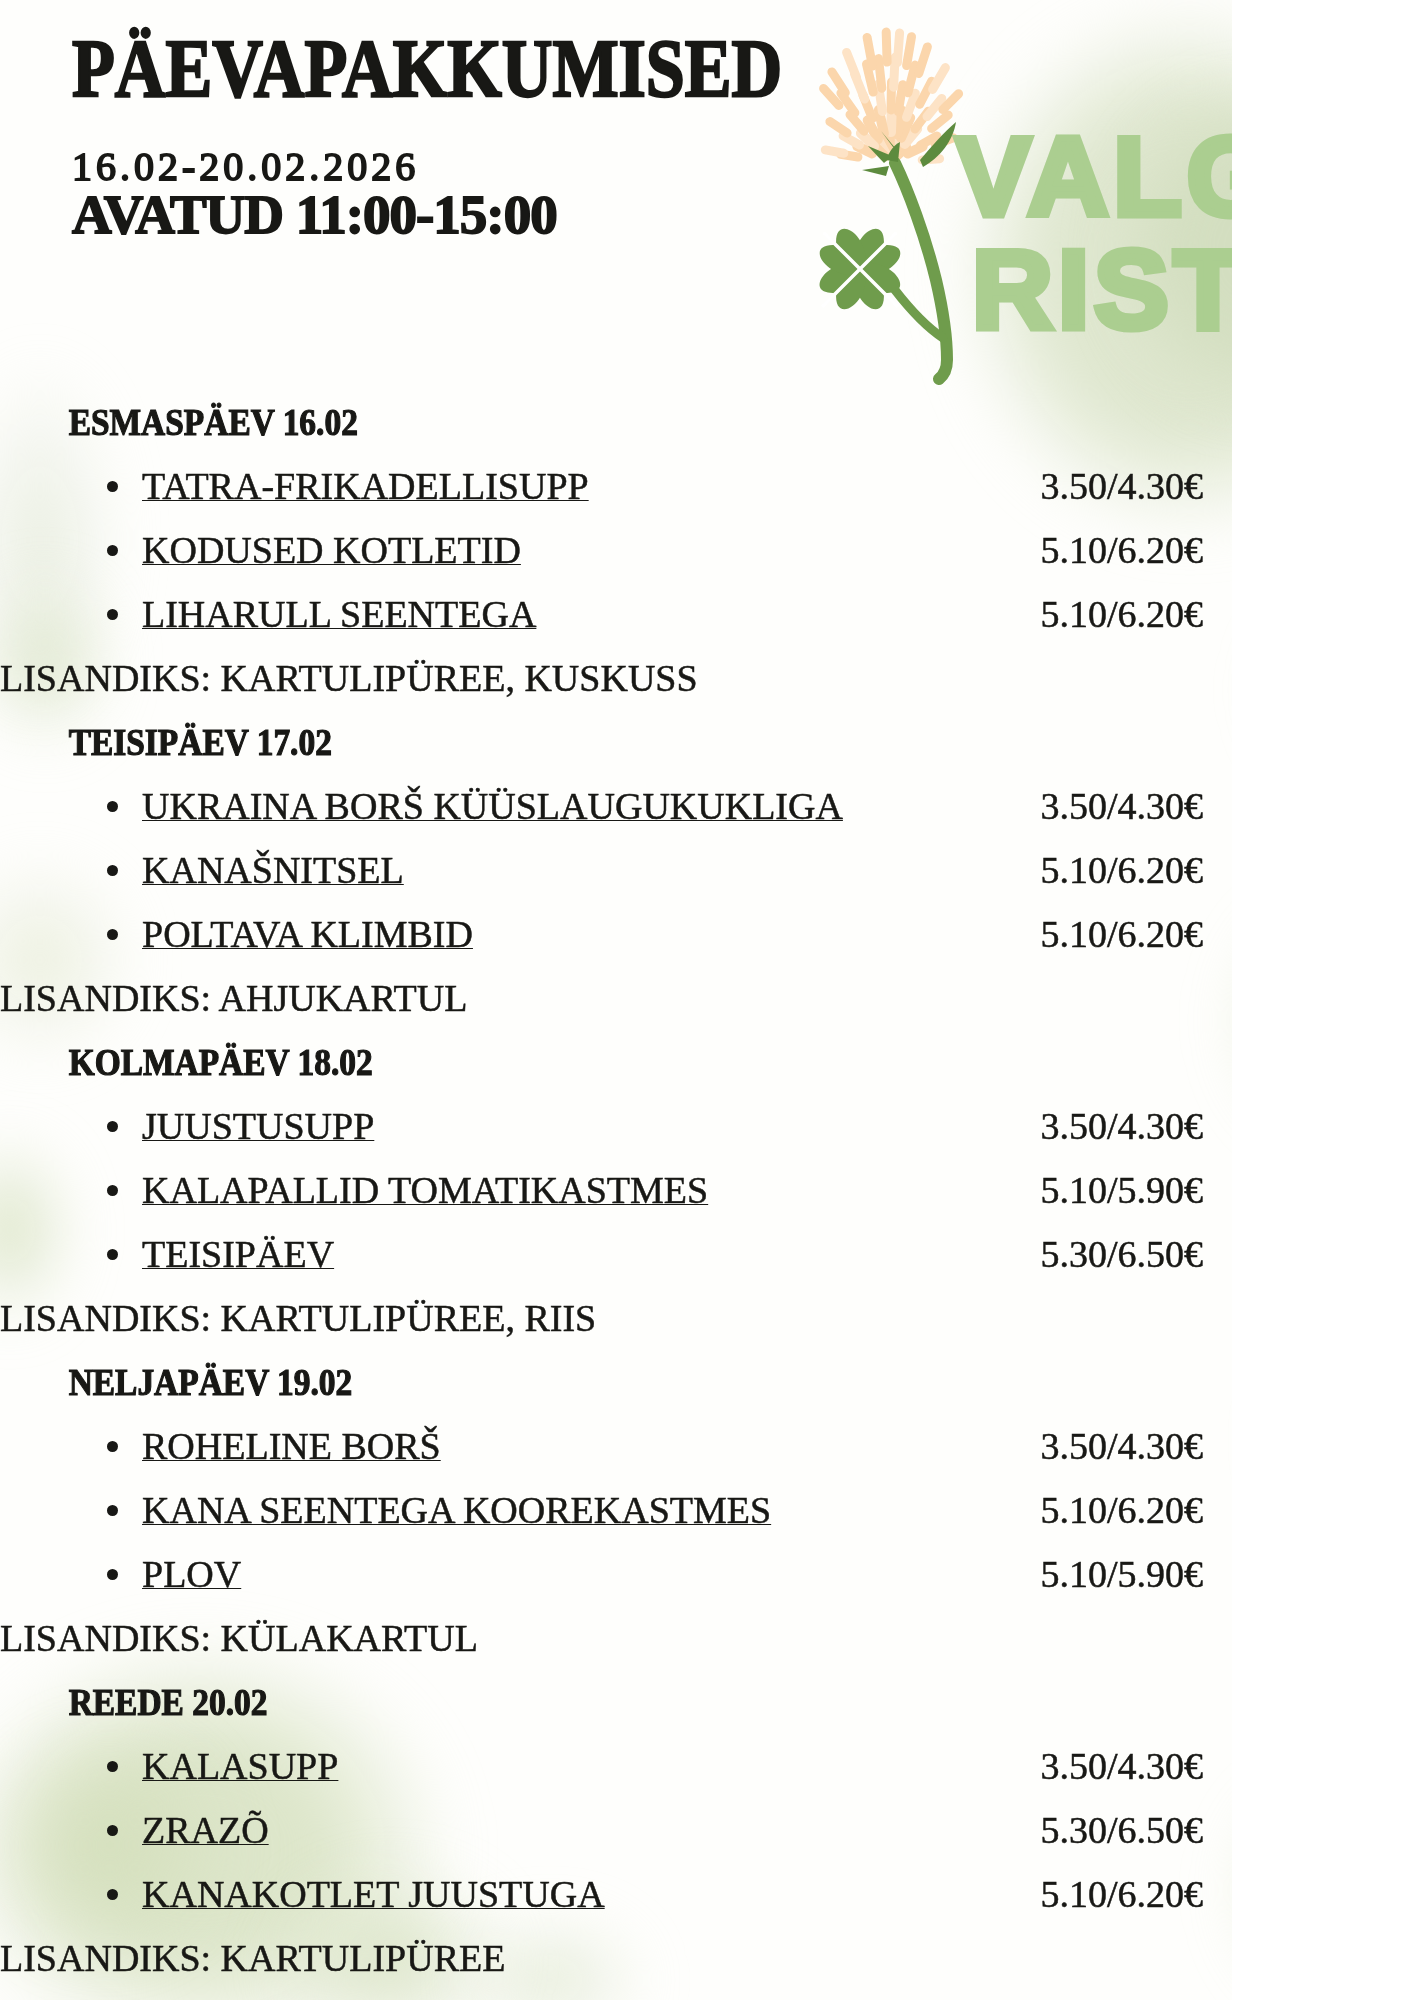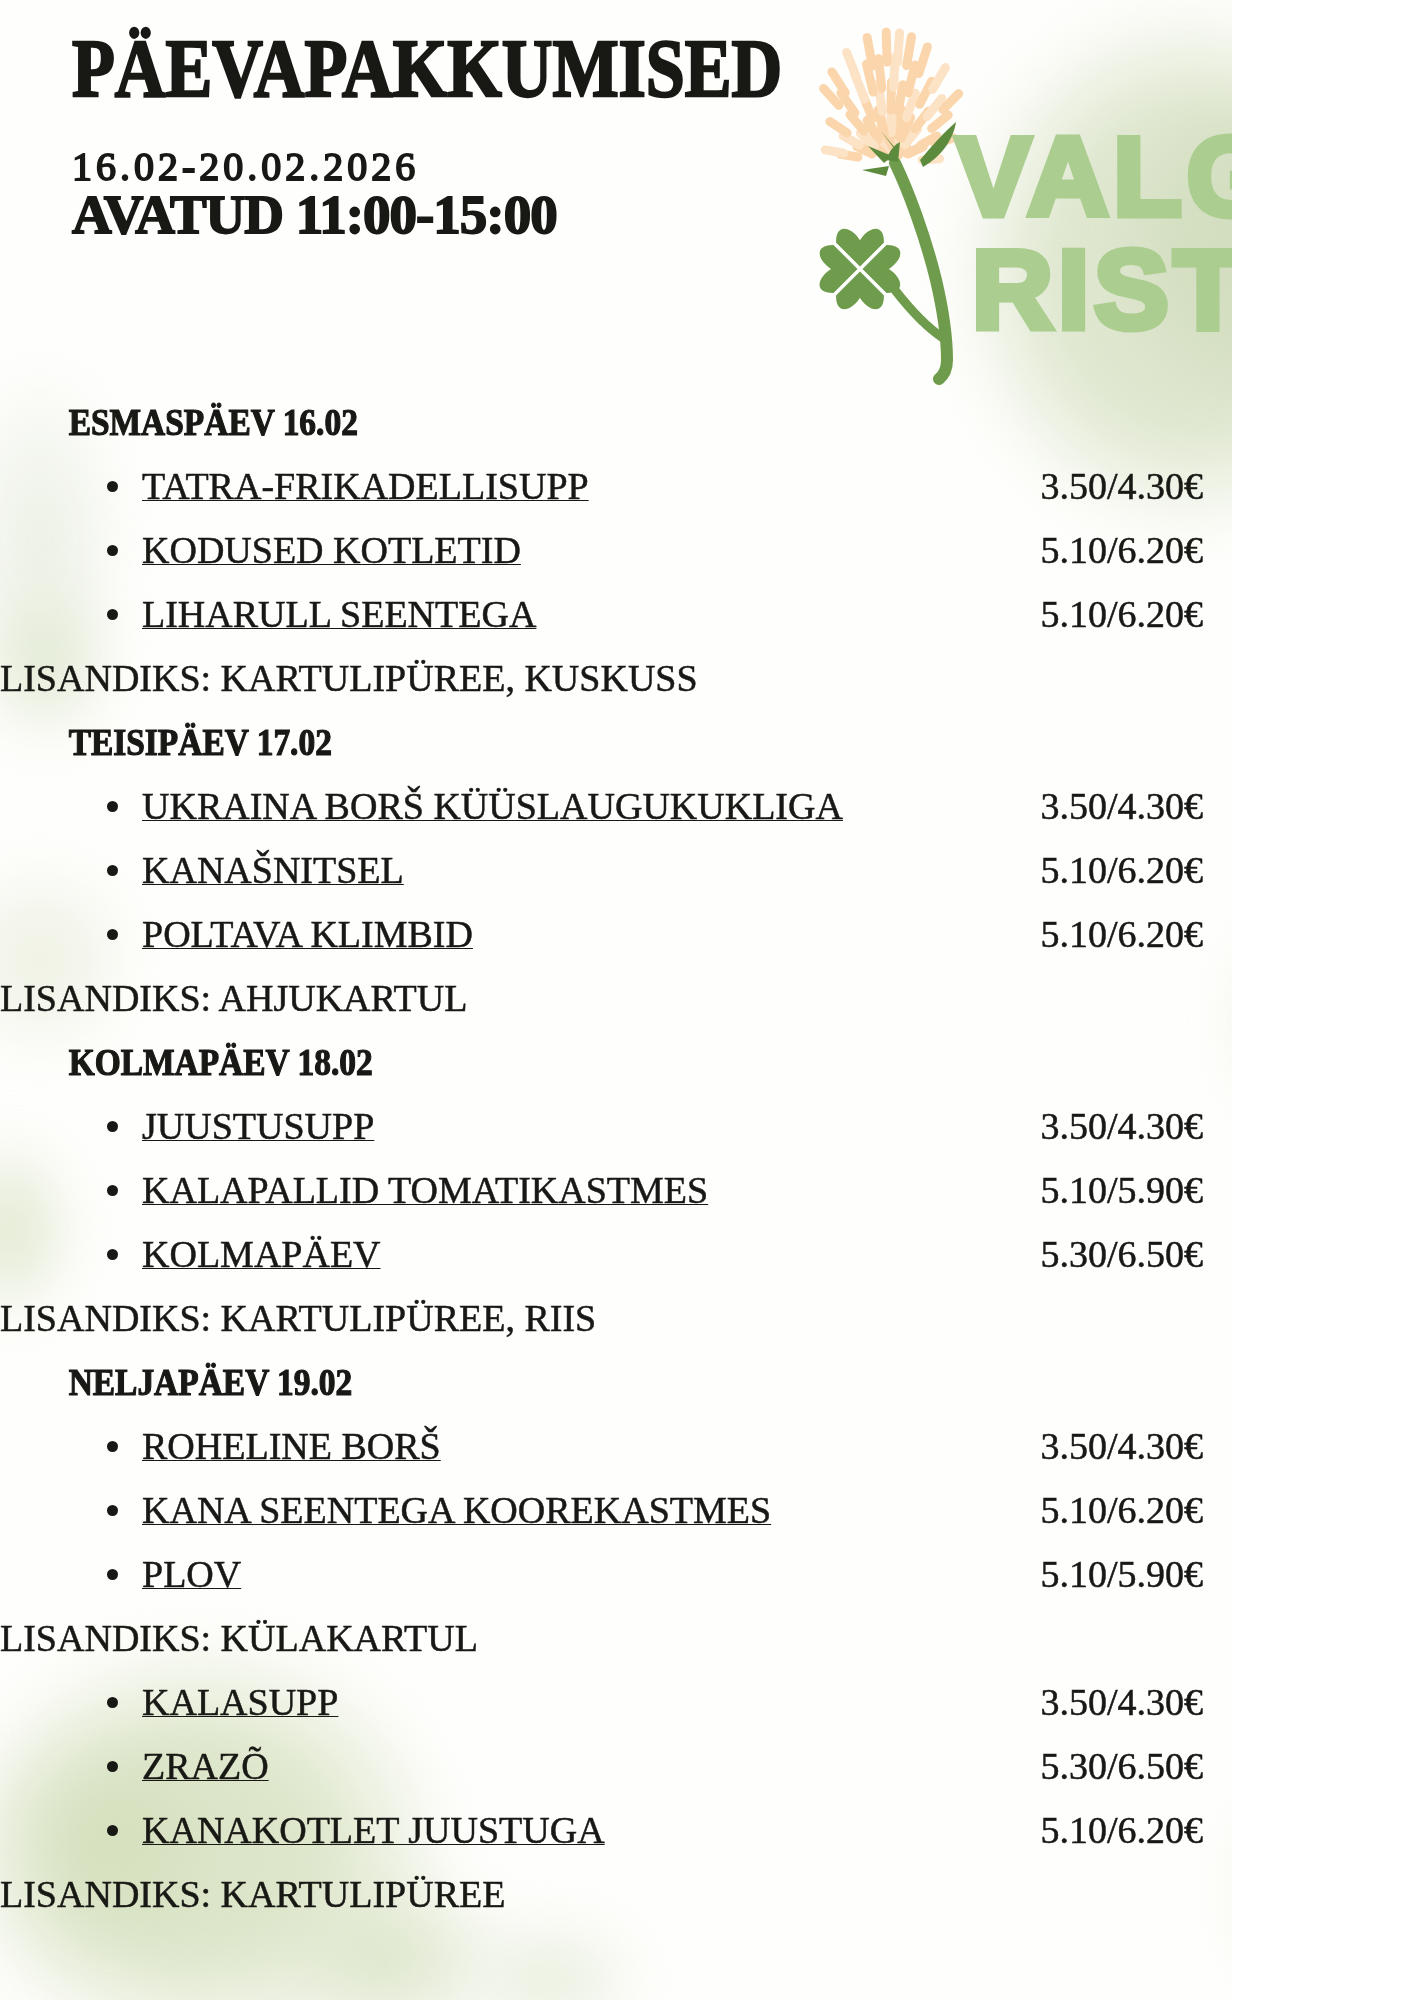--- a/index.html
+++ b/index.html
@@ -221,21 +221,21 @@
         <span class="item-name">JUUSTUSUPP</span>
         <span class="price">3.50/4.30€</span>
       </div>
       <div class="line item-row">
         <span class="bullet"></span>
         <span class="item-name">KALAPALLID TOMATIKASTMES</span>
         <span class="price">5.10/5.90€</span>
       </div>
       <div class="line item-row">
         <span class="bullet"></span>
-        <span class="item-name">KOLMAPÄEV</span>
+        <span class="item-name">TEISIPÄEV</span>
         <span class="price">5.30/6.50€</span>
       </div>
       <div class="line">
           <div class="sides">LISANDIKS: KARTULIPÜREE, RIIS</div>
         </div>
     </section>
 
     <section class="day">
       <div class="line"><h2 class="day-label">NELJAPÄEV 19.02</h2></div>
       <div class="line item-row">
@@ -252,20 +252,21 @@
         <span class="bullet"></span>
         <span class="item-name">PLOV</span>
         <span class="price">5.10/5.90€</span>
       </div>
       <div class="line">
           <div class="sides">LISANDIKS: KÜLAKARTUL</div>
         </div>
     </section>
 
     <section class="day">
+      <div class="line"><h2 class="day-label">REEDE 20.02</h2></div>
       <div class="line item-row">
         <span class="bullet"></span>
         <span class="item-name">KALASUPP</span>
         <span class="price">3.50/4.30€</span>
       </div>
       <div class="line item-row">
         <span class="bullet"></span>
         <span class="item-name">ZRAZÕ</span>
         <span class="price">5.30/6.50€</span>
       </div>

